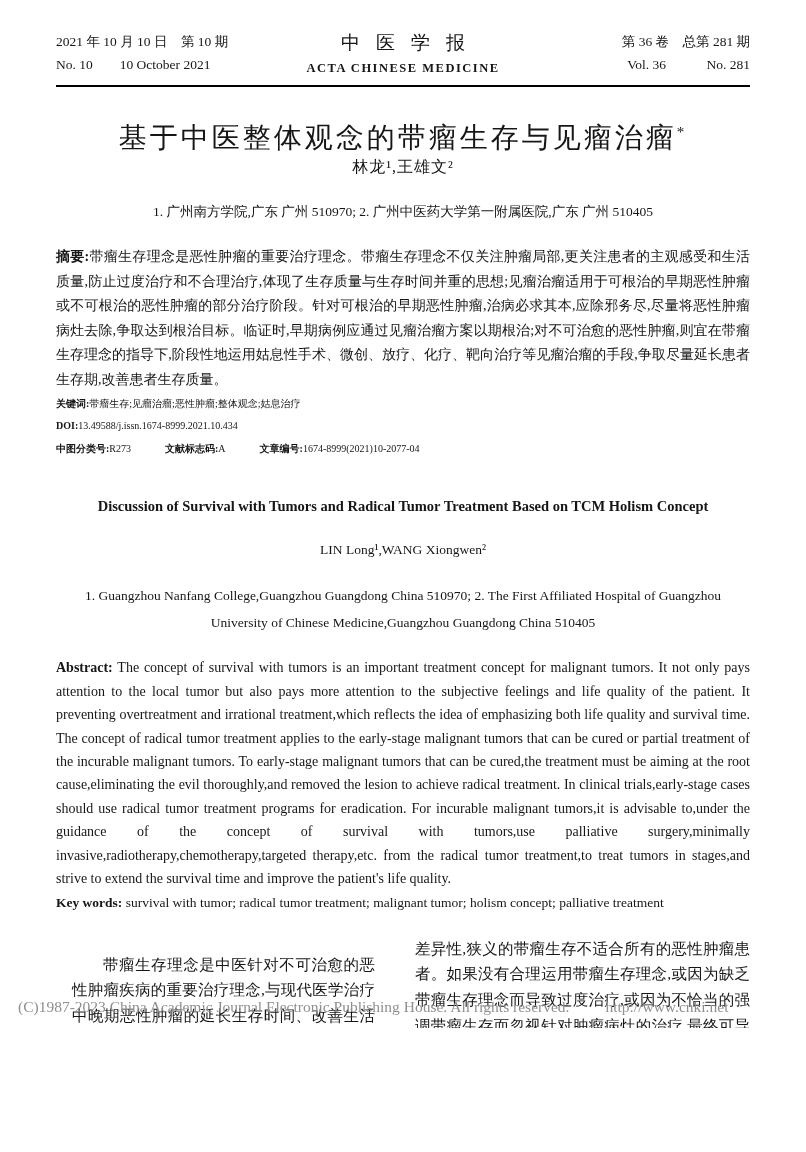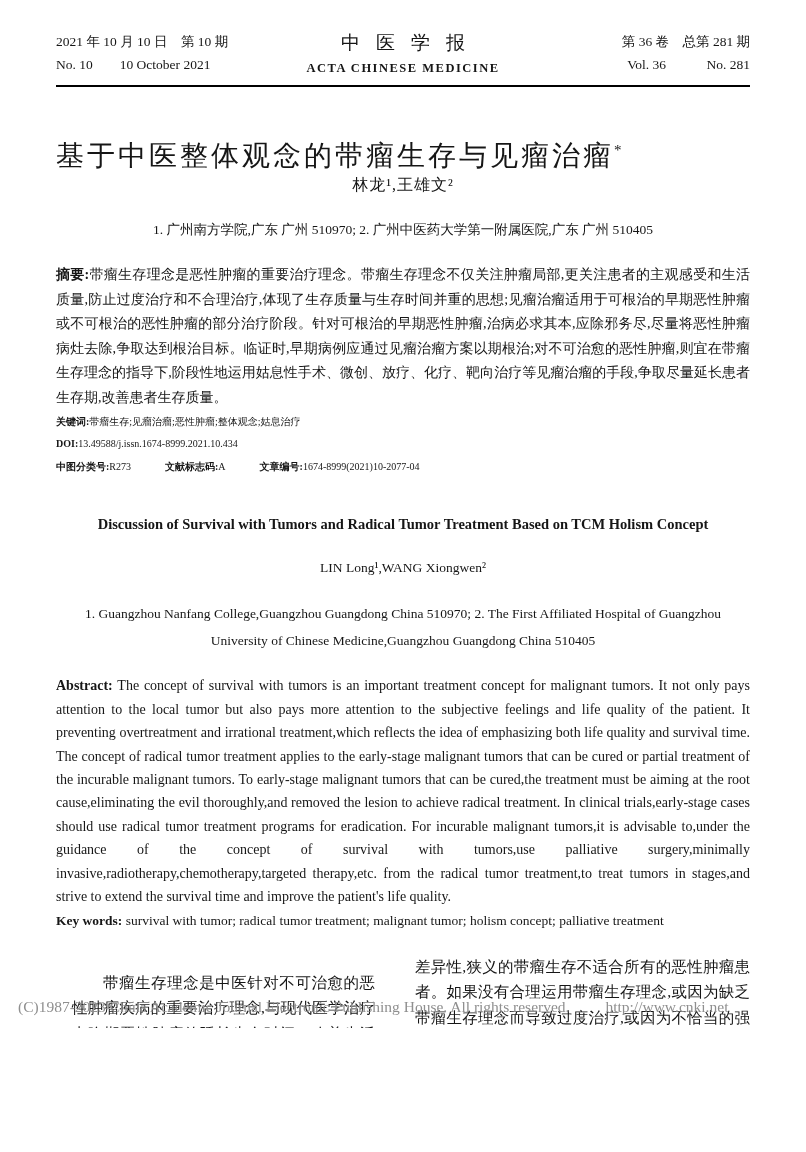--- a/index.html
+++ b/index.html
@@ -17,21 +17,21 @@
   .jheader{display:flex;justify-content:space-between;align-items:flex-start;}
   .jh-side{font-size:13.5px;line-height:23px;white-space:nowrap;}
   .jh-left{text-align:left;min-width:210px;}
   .jh-right{text-align:right;min-width:210px;}
   .jh-center{text-align:center;flex:1;}
   .jh-cn{font-size:19px;letter-spacing:16px;text-indent:16px;}
   .jh-en{font-size:12.5px;font-weight:bold;letter-spacing:1.5px;margin-top:5px;}
   .header-rule{border:none;border-top:2.5px solid #000;margin:9px 0 0 0;}
 
   
-  .title-cn{text-align:left;font-size:28px;letter-spacing:3px;margin-top:50px;}
+  .title-cn{text-align:center;font-size:28px;letter-spacing:3px;margin-top:32px;}
   .title-cn sup{font-size:15px;}
   .authors-cn{text-align:center;font-size:16px;letter-spacing:1px;}
   .affil-cn{text-align:center;font-size:13.5px;margin-top:25px;}
 
   
   .abs-cn{margin-top:24px;font-size:14px;line-height:24.6px;text-align:justify;}
   .bold{font-weight:bold;}
   .meta{font-size:10px;line-height:22.6px;text-align:left;}
   .meta .gap{display:inline-block;width:34px;}
 

